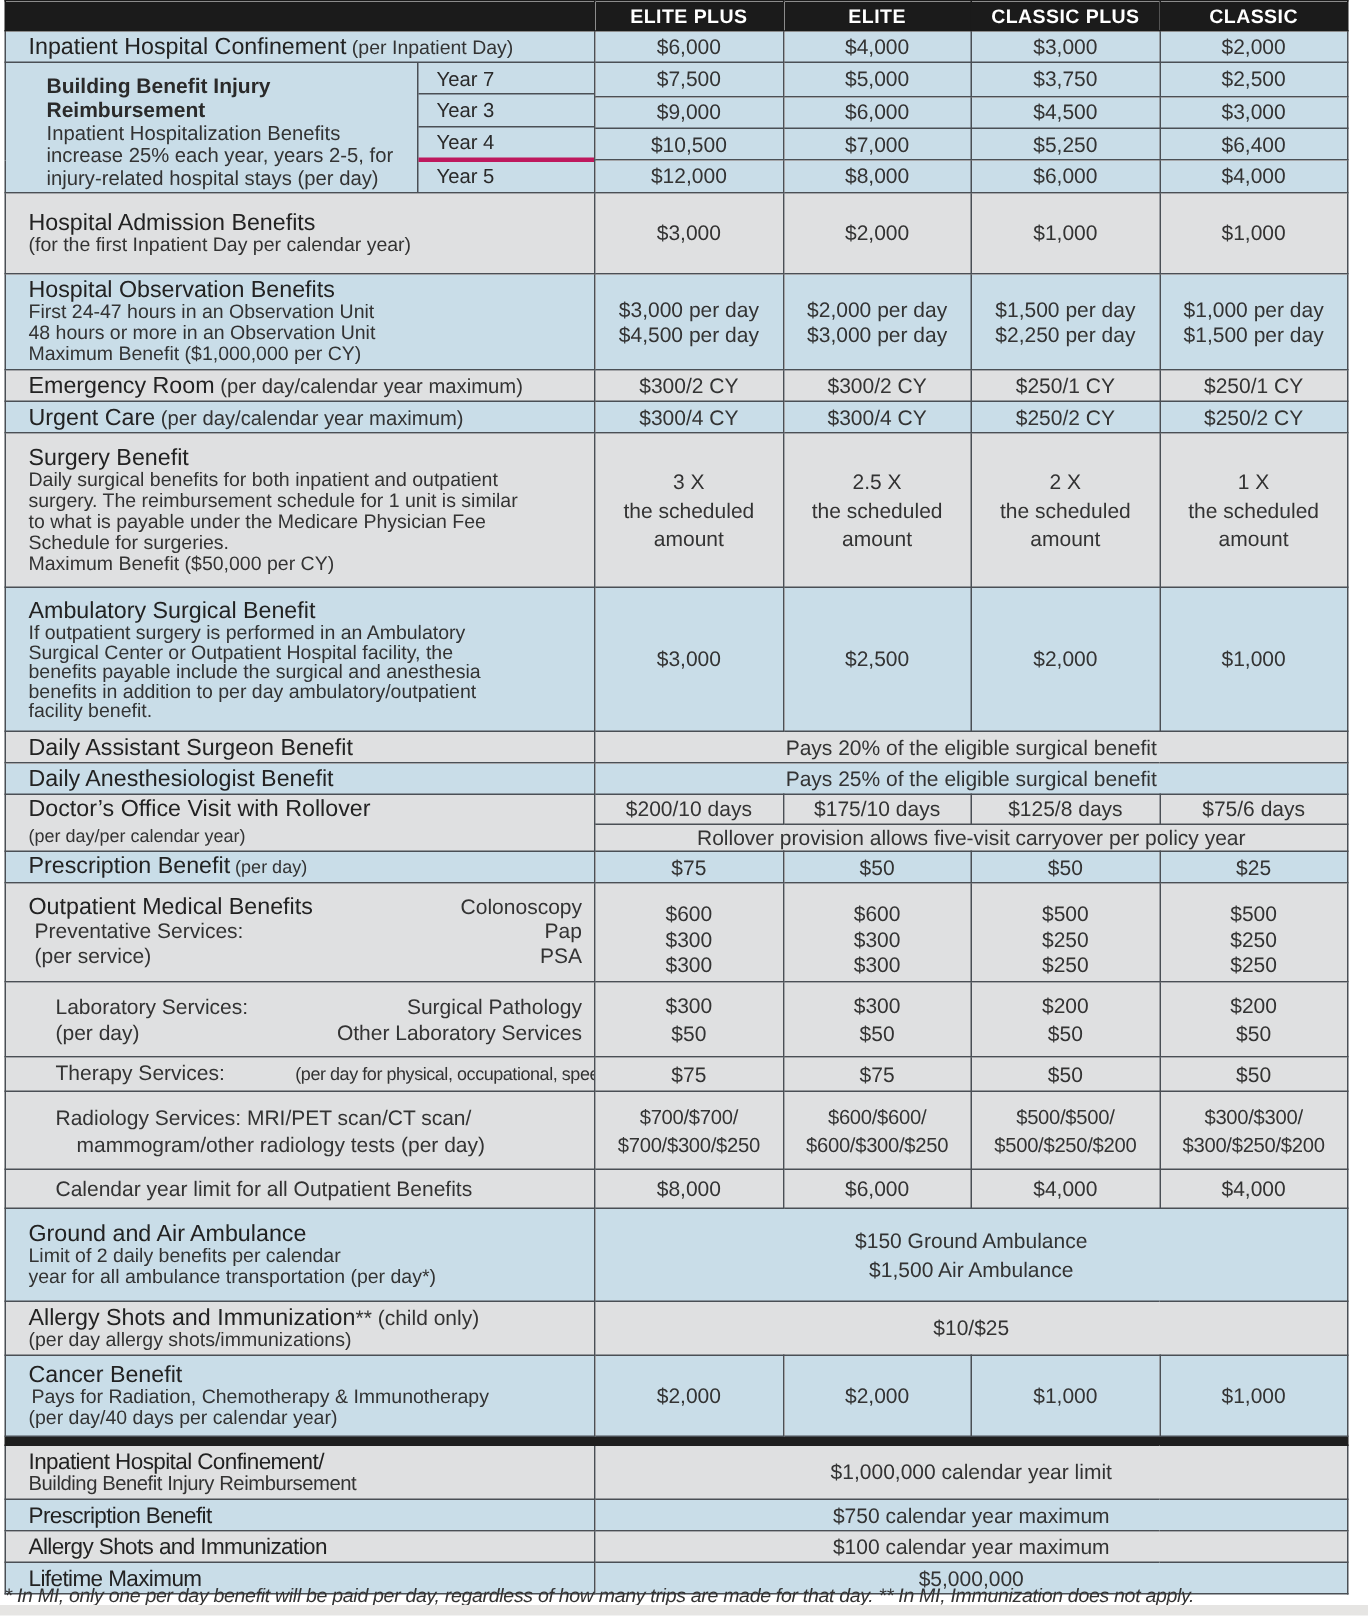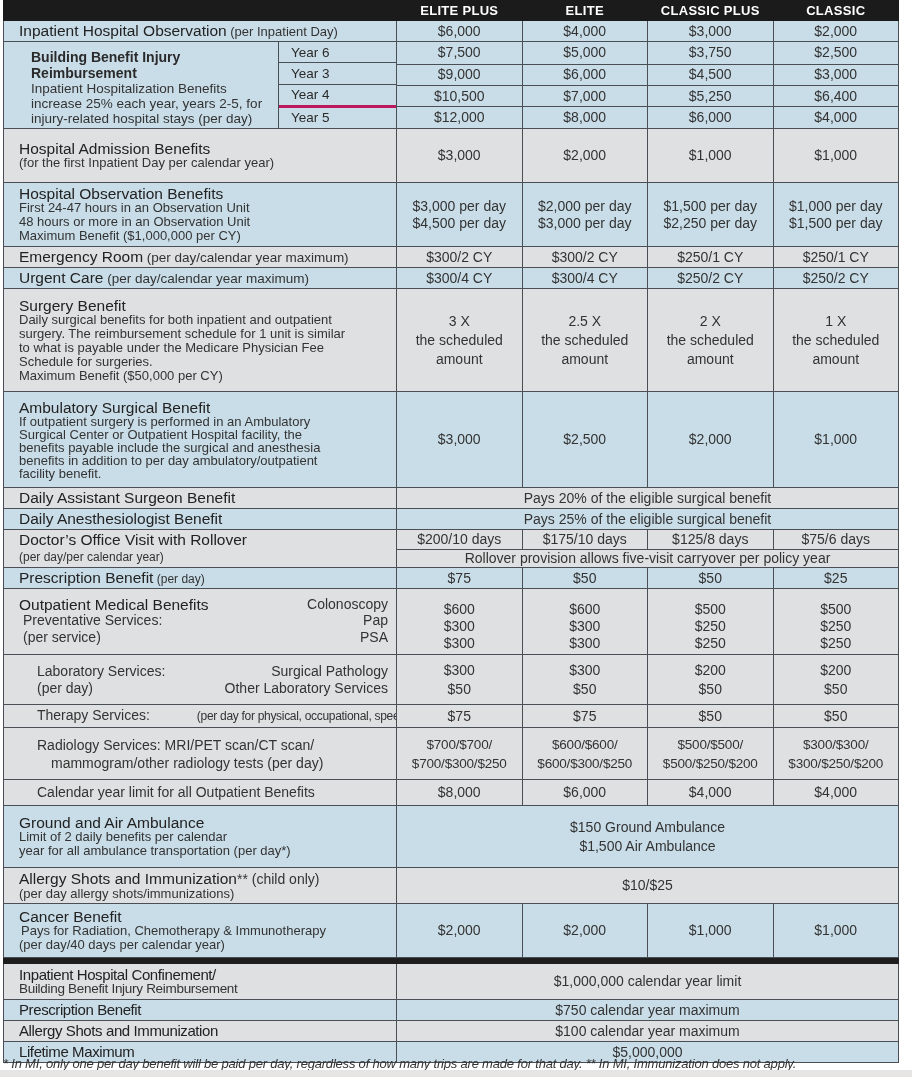--- a/index.html
+++ b/index.html
@@ -39,38 +39,38 @@
   <tbody>
         <tr class="hdr">
     <th style="background:#1b1b1b;"></th>
     <th>ELITE PLUS</th>
     <th>ELITE</th>
     <th>CLASSIC PLUS</th>
     <th>CLASSIC</th>
   </tr>
 
   <tr class="blue" style="height:21px;">
-    <td class="lbl"><span class="t">Inpatient Hospital Observation</span><span class="s"> (per Inpatient Day)</span></td>
+    <td class="lbl"><span class="t">Inpatient Hospital Confinement</span><span class="s"> (per Inpatient Day)</span></td>
     <td class="val">$6,000</td>
     <td class="val">$4,000</td>
     <td class="val">$3,000</td>
     <td class="val">$2,000</td>
   </tr>
 
   <tr class="blue" style="height:22px;">
     <td rowspan="4" style="padding:0;">
       <div style="display:flex;height:86px;">
         <div style="width:275px;padding-left:27px;padding-top:4px;border-right:1px solid #4a4f55;box-sizing:border-box;display:flex;flex-direction:column;justify-content:center;">
           <div style="font-size:14px;font-weight:bold;color:#2a2a2a;">Building Benefit Injury Reimbursement</div>
           <div class="s" style="font-size:13.5px;line-height:15px;">Inpatient Hospitalization Benefits</div>
           <div class="s" style="font-size:13.5px;line-height:15px;">increase 25% each year, years 2-5, for</div>
           <div class="s" style="font-size:13.5px;line-height:15px;">injury-related hospital stays (per day)</div>
         </div>
         <div style="flex:1;display:flex;flex-direction:column;">
-          <div style="flex:1;border-bottom:1px solid #4a4f55;font-size:13.5px;padding-left:12px;display:flex;align-items:center;">Year 6</div>
+          <div style="flex:1;border-bottom:1px solid #4a4f55;font-size:13.5px;padding-left:12px;display:flex;align-items:center;">Year 7</div>
           <div style="flex:1;border-bottom:1px solid #4a4f55;font-size:13.5px;padding-left:12px;display:flex;align-items:center;">Year 3</div>
           <div style="flex:1;border-bottom:3px solid #be185d;font-size:13.5px;padding-left:12px;display:flex;align-items:center;">Year 4</div>
           <div style="flex:1;font-size:13.5px;padding-left:12px;display:flex;align-items:center;">Year 5</div>
         </div>
       </div>
     </td>
     <td class="val">$7,500</td>
     <td class="val">$5,000</td>
     <td class="val">$3,750</td>
     <td class="val">$2,500</td>

